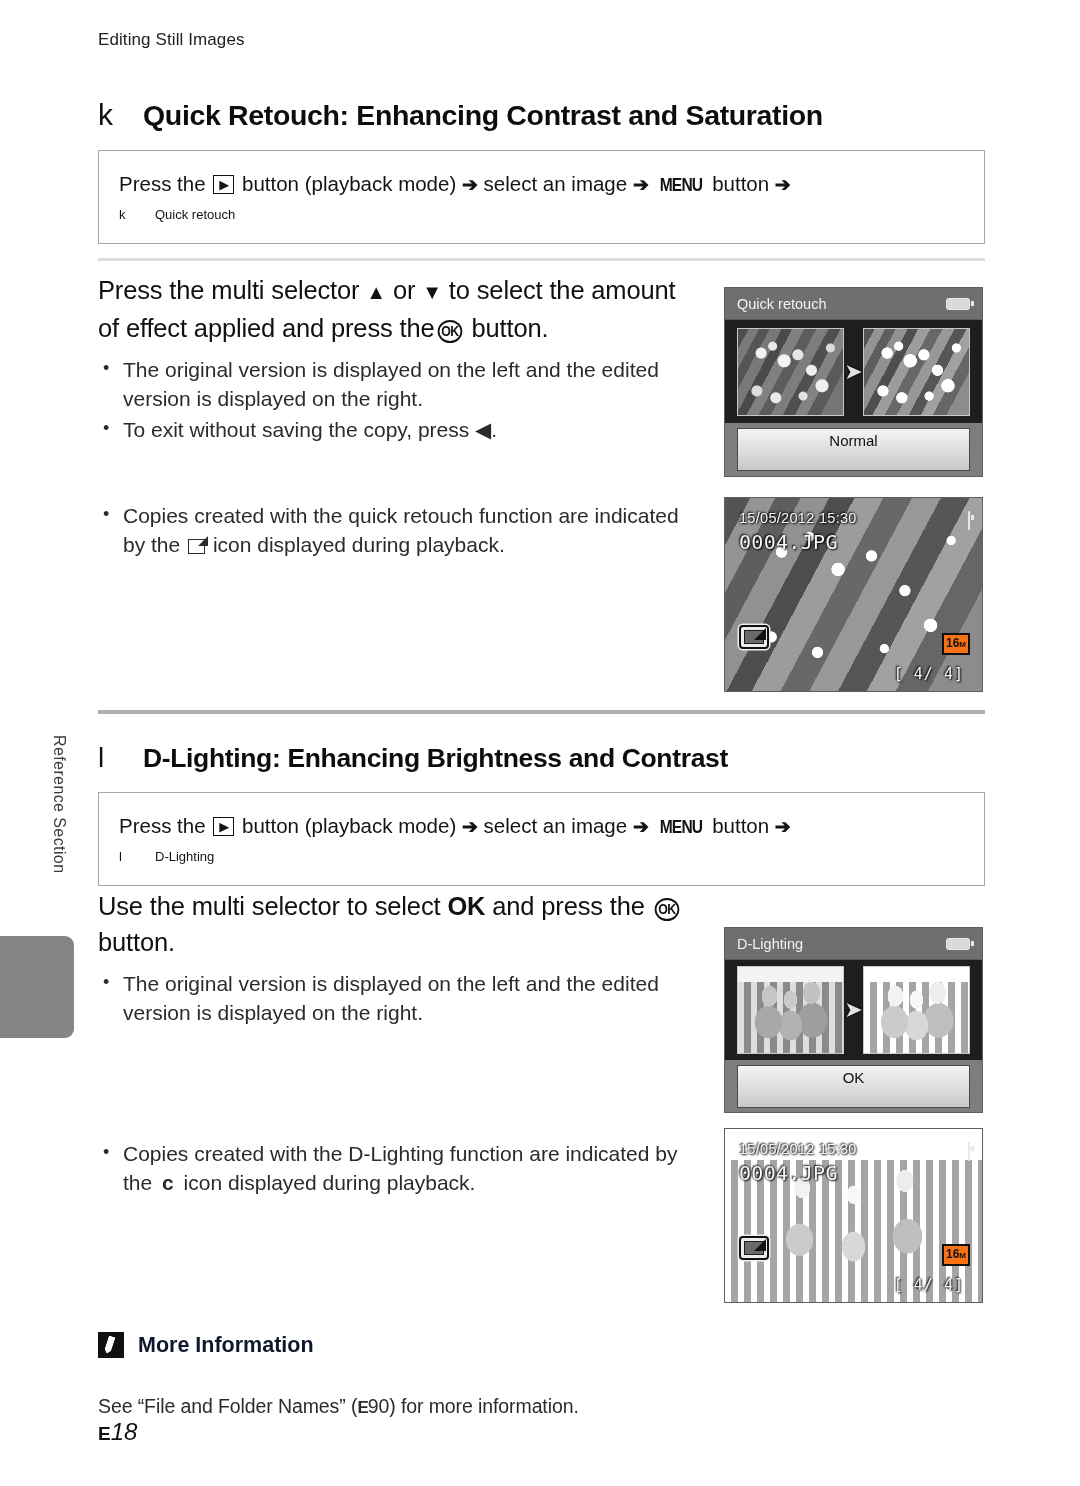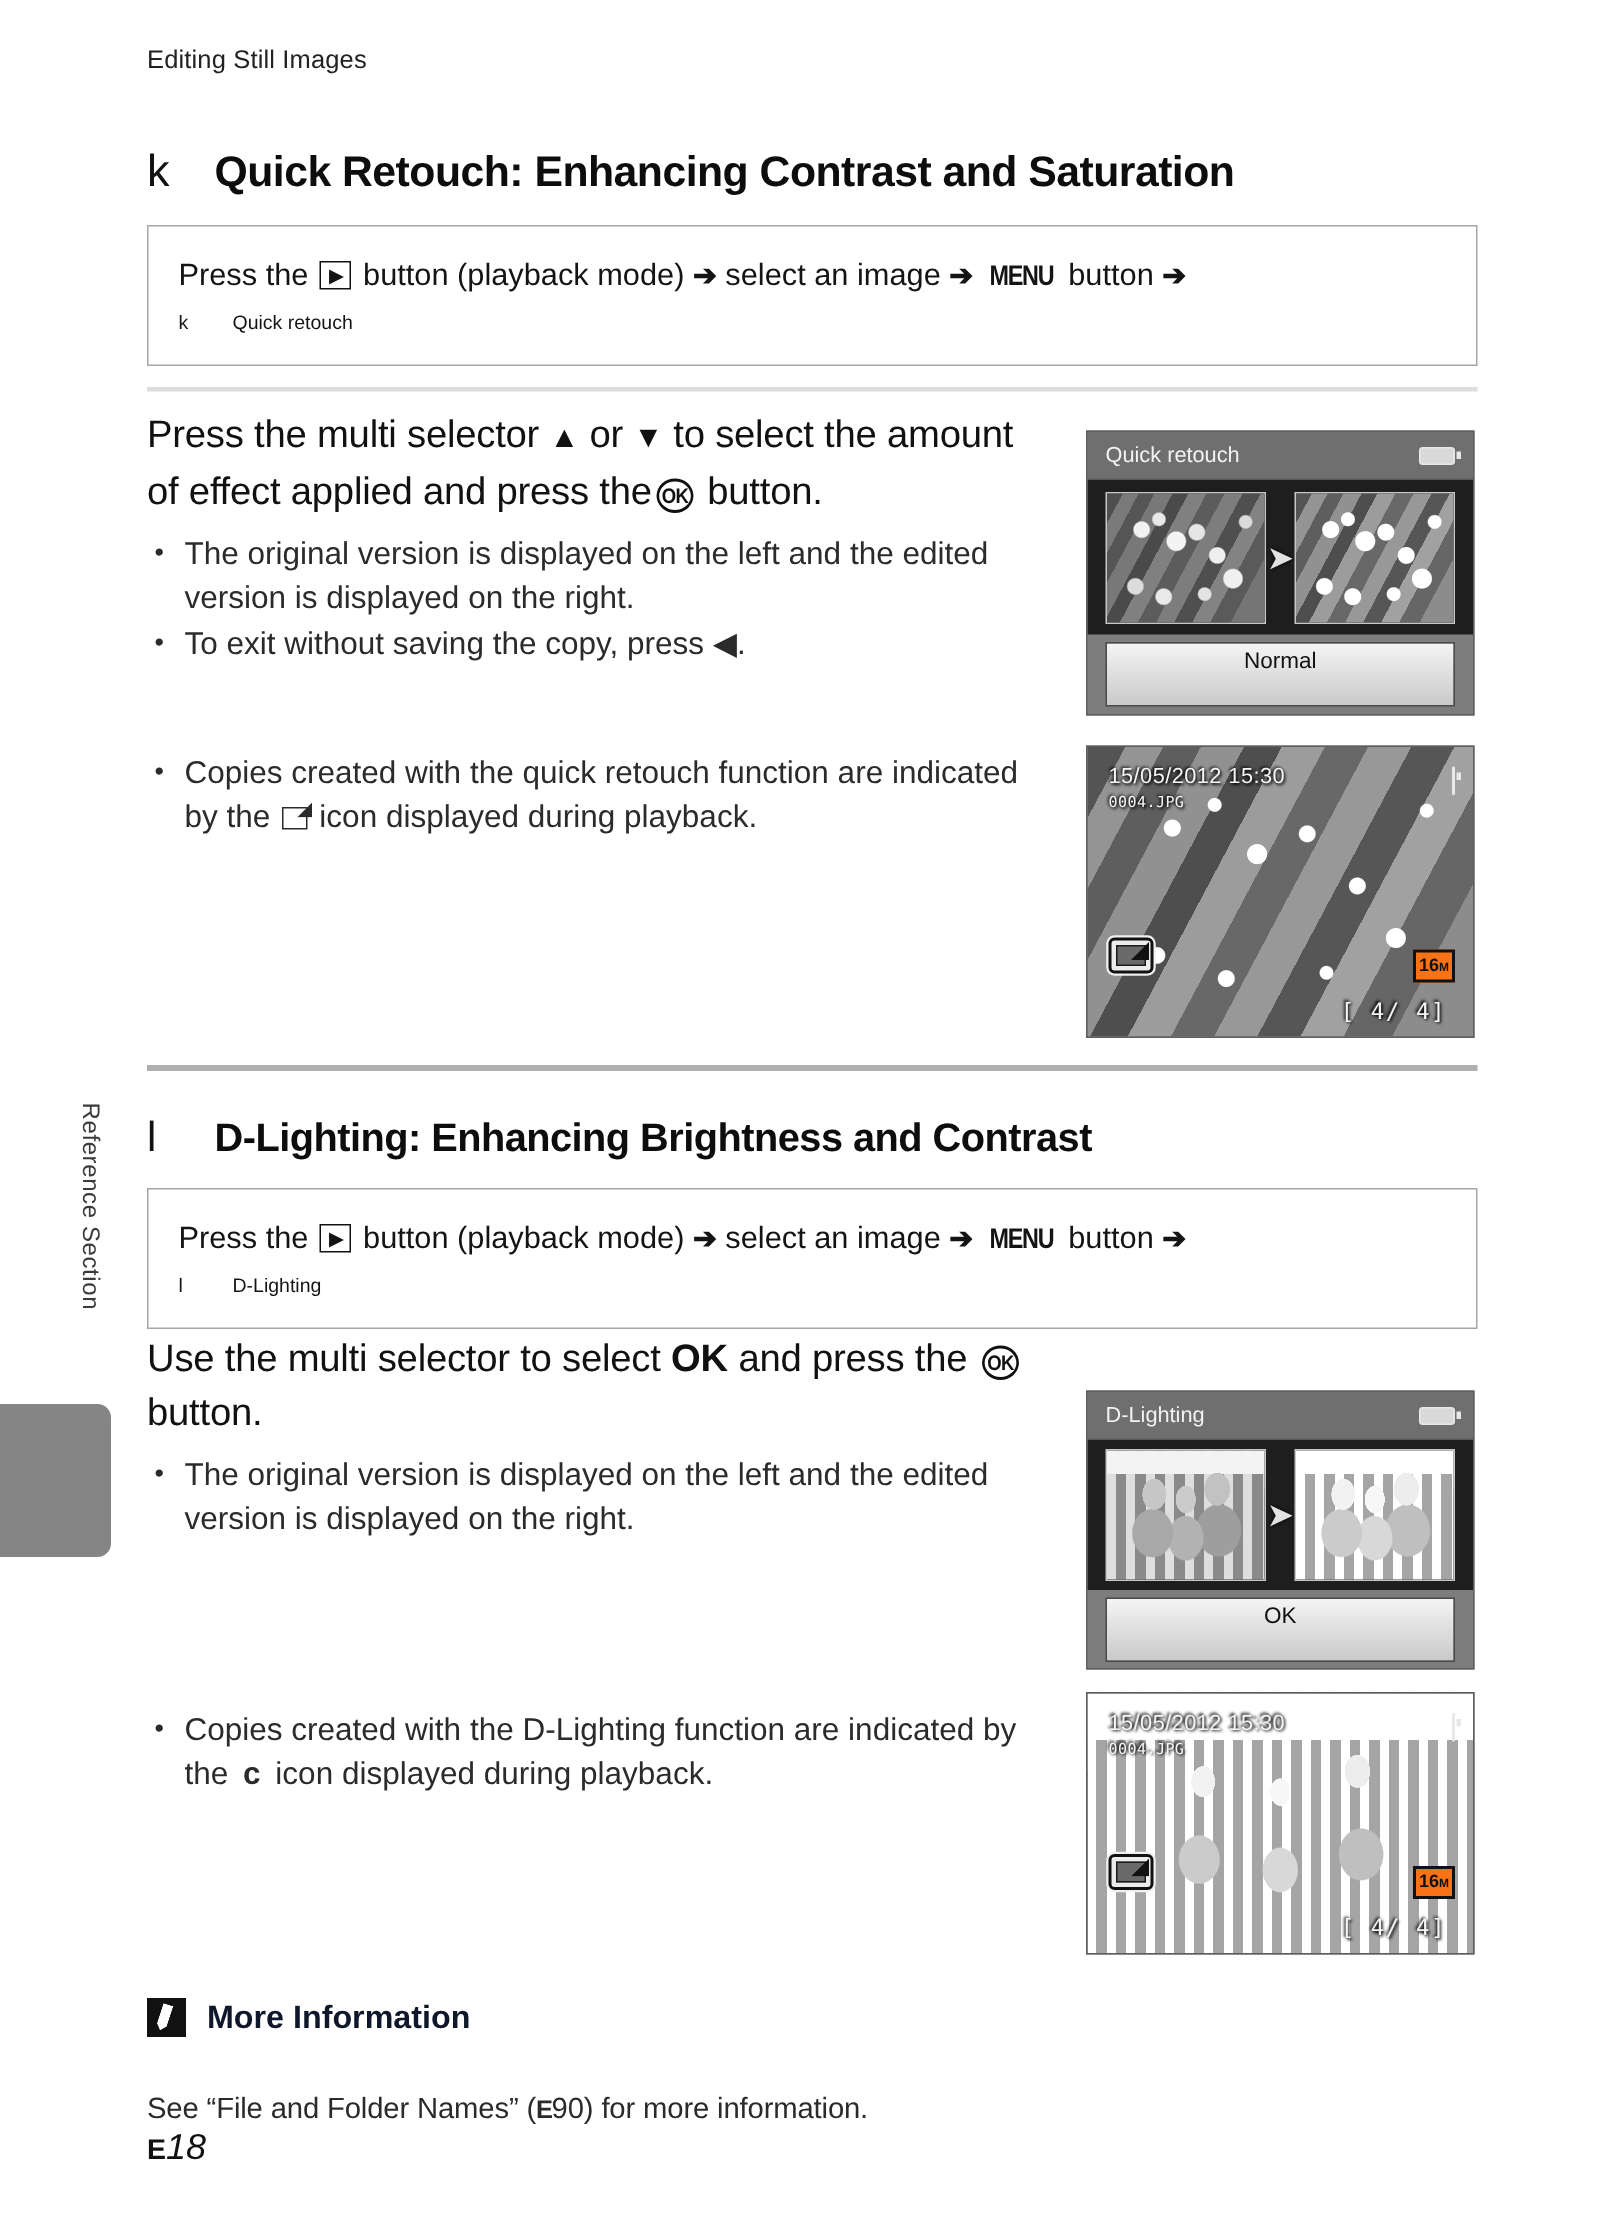--- a/index.html
+++ b/index.html
@@ -379,21 +379,21 @@
   .osd { position: absolute; color: #f5f5f5; text-shadow: 1px 1px 2px #000, -1px -1px 2px #000; }
   .osd-date {
     left: 14px; top: 12px;
     font-family: Liberation Sans, sans-serif;
     font-size: 14.5px;
     letter-spacing: 0.3px;
   }
   .osd-file {
     left: 14px; top: 32px;
     font-family: "DejaVu Sans Mono", monospace;
-    font-size: 10px;
+    font-size: 20px;
     letter-spacing: 0.3px;
   }
   .osd-batt { right: 12px; top: 14px; }
   .osd-edit {
     left: 14px; bottom: 42px;
     width: 30px; height: 24px;
     border: 2.2px solid #111;
     border-radius: 4px;
     background: #ececec;
     box-shadow: 0 0 0 1.5px #f0f0f0;

